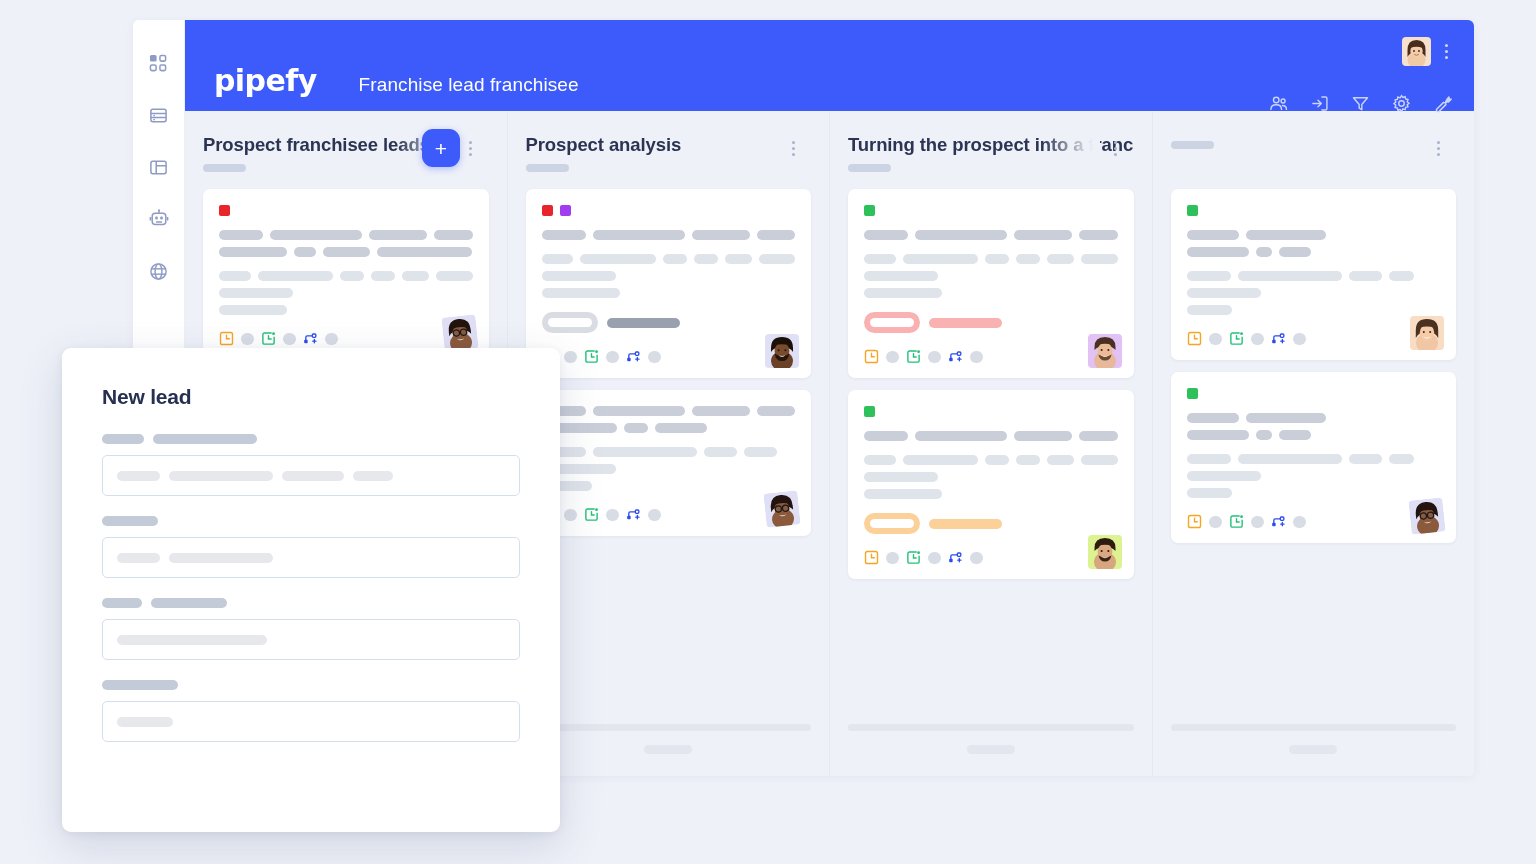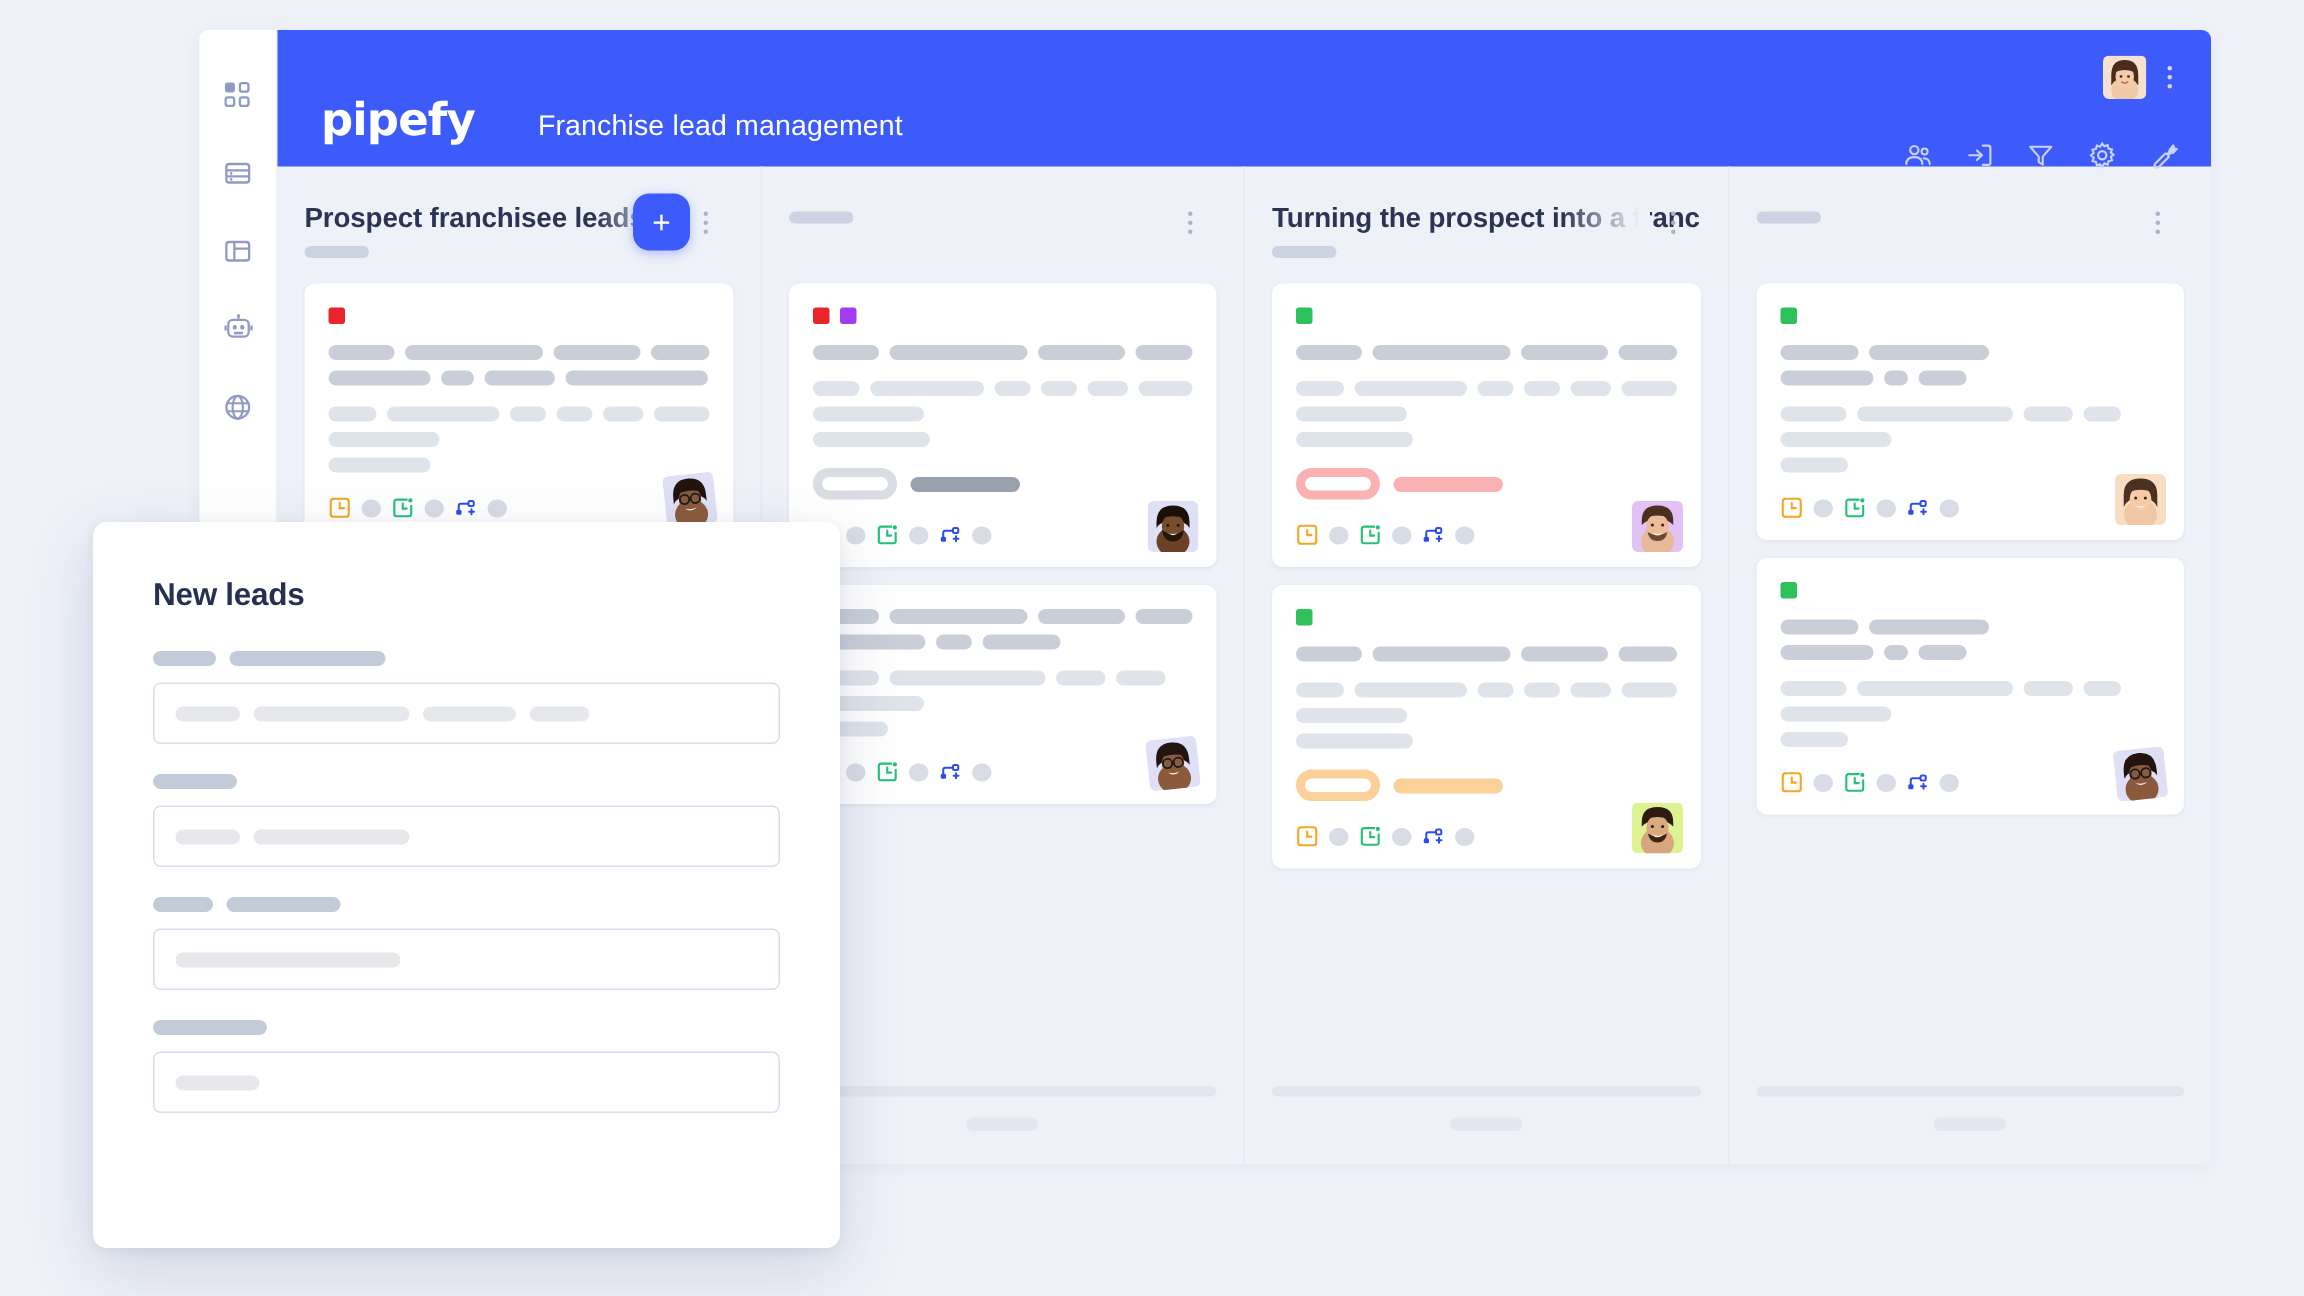--- a/index.html
+++ b/index.html
@@ -305,21 +305,21 @@
         </svg>
       </span>
     </div>
   </nav>
 
   <div id="content">
 
     <header id="topbar">
       <div id="brand-row">
         <div id="logo">pipefy</div>
-        <div id="board-title">Franchise lead management</div>
+        <div id="board-title">Franchise lead franchisee</div>
       </div>
 
       <div id="topbar-right-top">
         <span class="avatar">
           <svg width="29" height="29" viewBox="0 0 29 29">
             <rect width="29" height="29" fill="#f6e0cf"></rect>
             <ellipse cx="14.5" cy="23" rx="9" ry="8" fill="#f0c9a6"></ellipse>
             <path d="M5.5 13 Q5.5 3 14.5 3 Q23.5 3 23.5 13 L23.5 20 Q21 15 14.5 15 Q8 15 5.5 20 Z" fill="#4a2c1d"></path>
             <ellipse cx="14.5" cy="14" rx="6.2" ry="7.2" fill="#f3cdaa"></ellipse>
             <path d="M8.3 7.5 Q14.5 4 20.7 7.5 L20.7 11 Q14.5 8.4 8.3 11 Z" fill="#4a2c1d"></path>
@@ -455,20 +455,23 @@
                 </svg></span>
             </article>
           </div>
           <div class="col-foot">
             <div class="line"></div>
             <div class="pill"></div>
           </div>
         </section>
         <section class="column">
           <div class="col-head">
+            <div class="col-title-wrap">
+              <div class="col-title">Prospect analysis</div>
+            </div>
             <div class="col-sub"></div>
             <div class="kebab dark col-kebab">
               <i></i>
               <i></i>
               <i></i>
             </div>
           </div>
           <div class="col-body">
             <article class="card">
               <div class="tags">
@@ -901,21 +904,21 @@
           <div class="col-foot">
             <div class="line"></div>
             <div class="pill"></div>
           </div>
         </section>
       </main>
   </div>
 </div>
 
 <div id="new-lead-modal">
-  <div id="modal-title">New leads</div>
+  <div id="modal-title">New lead</div>
   <div id="modal-fields">
 
   <div class="field">
         <div class="field-label">
           <span class="sk " style="width:42px"></span>
           <span class="sk " style="width:104px"></span>
         </div>
         <div class="field-input tall">
           <span class="sk " style="width:43px"></span>
           <span class="sk " style="width:104px"></span>

